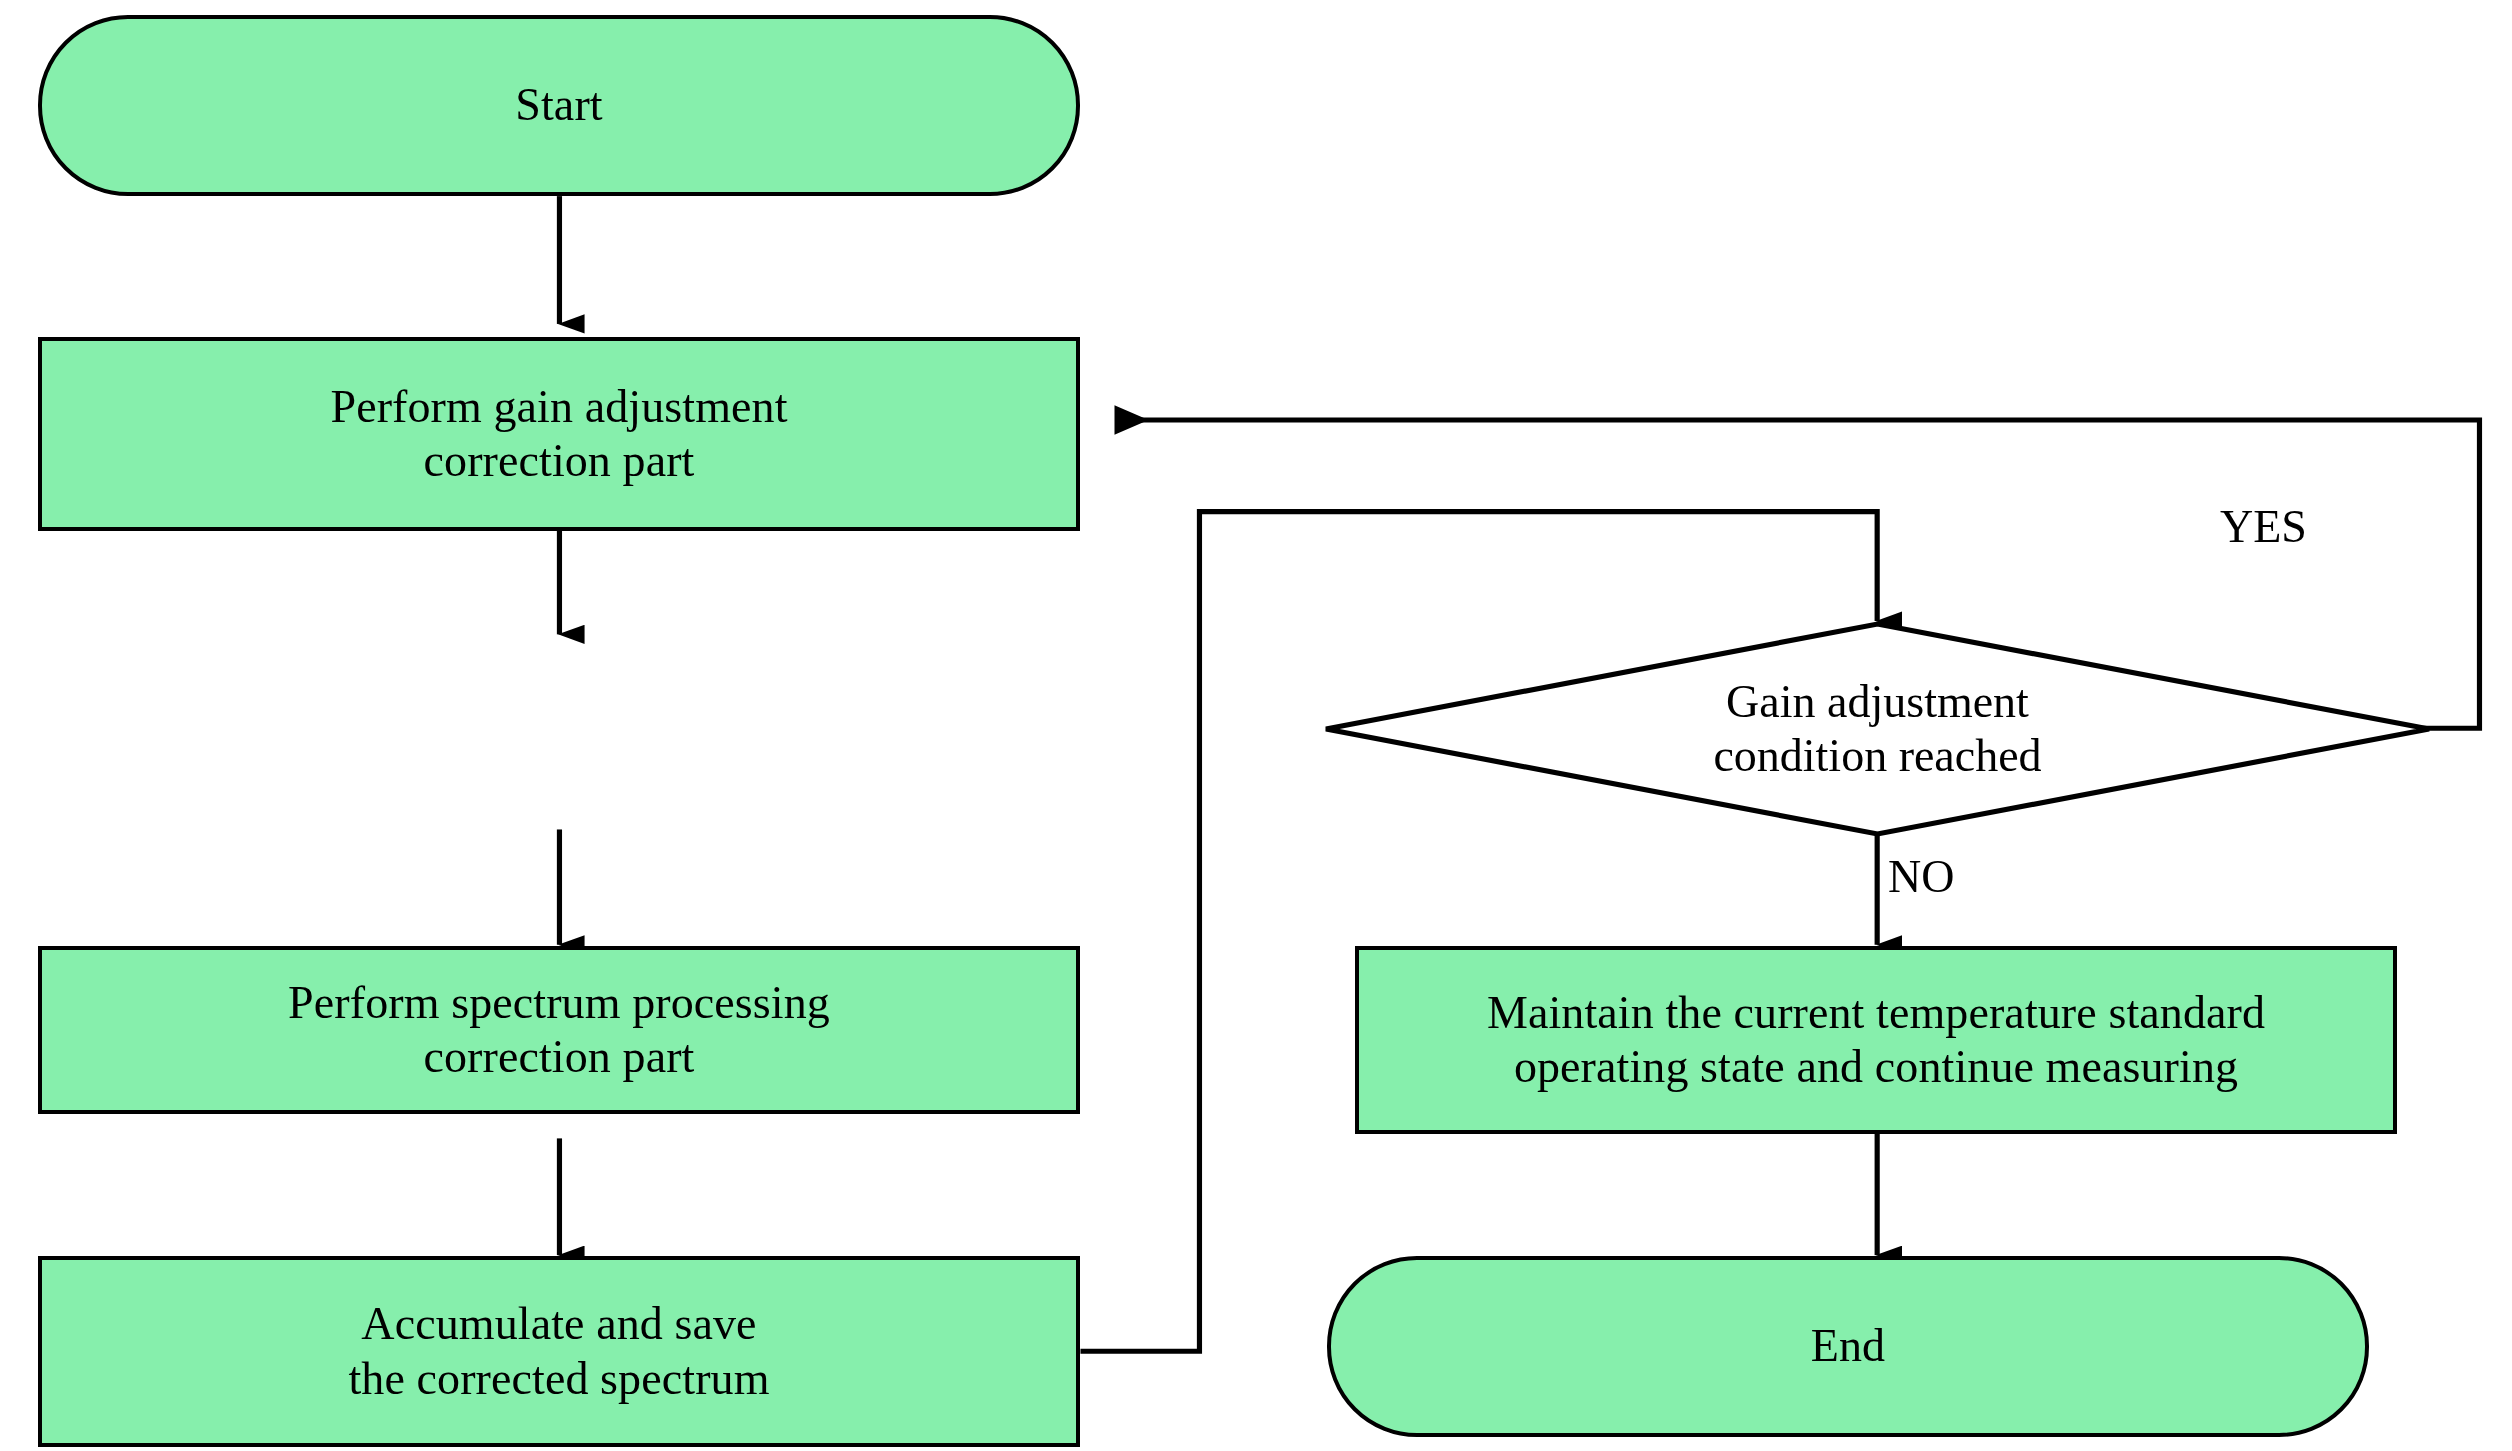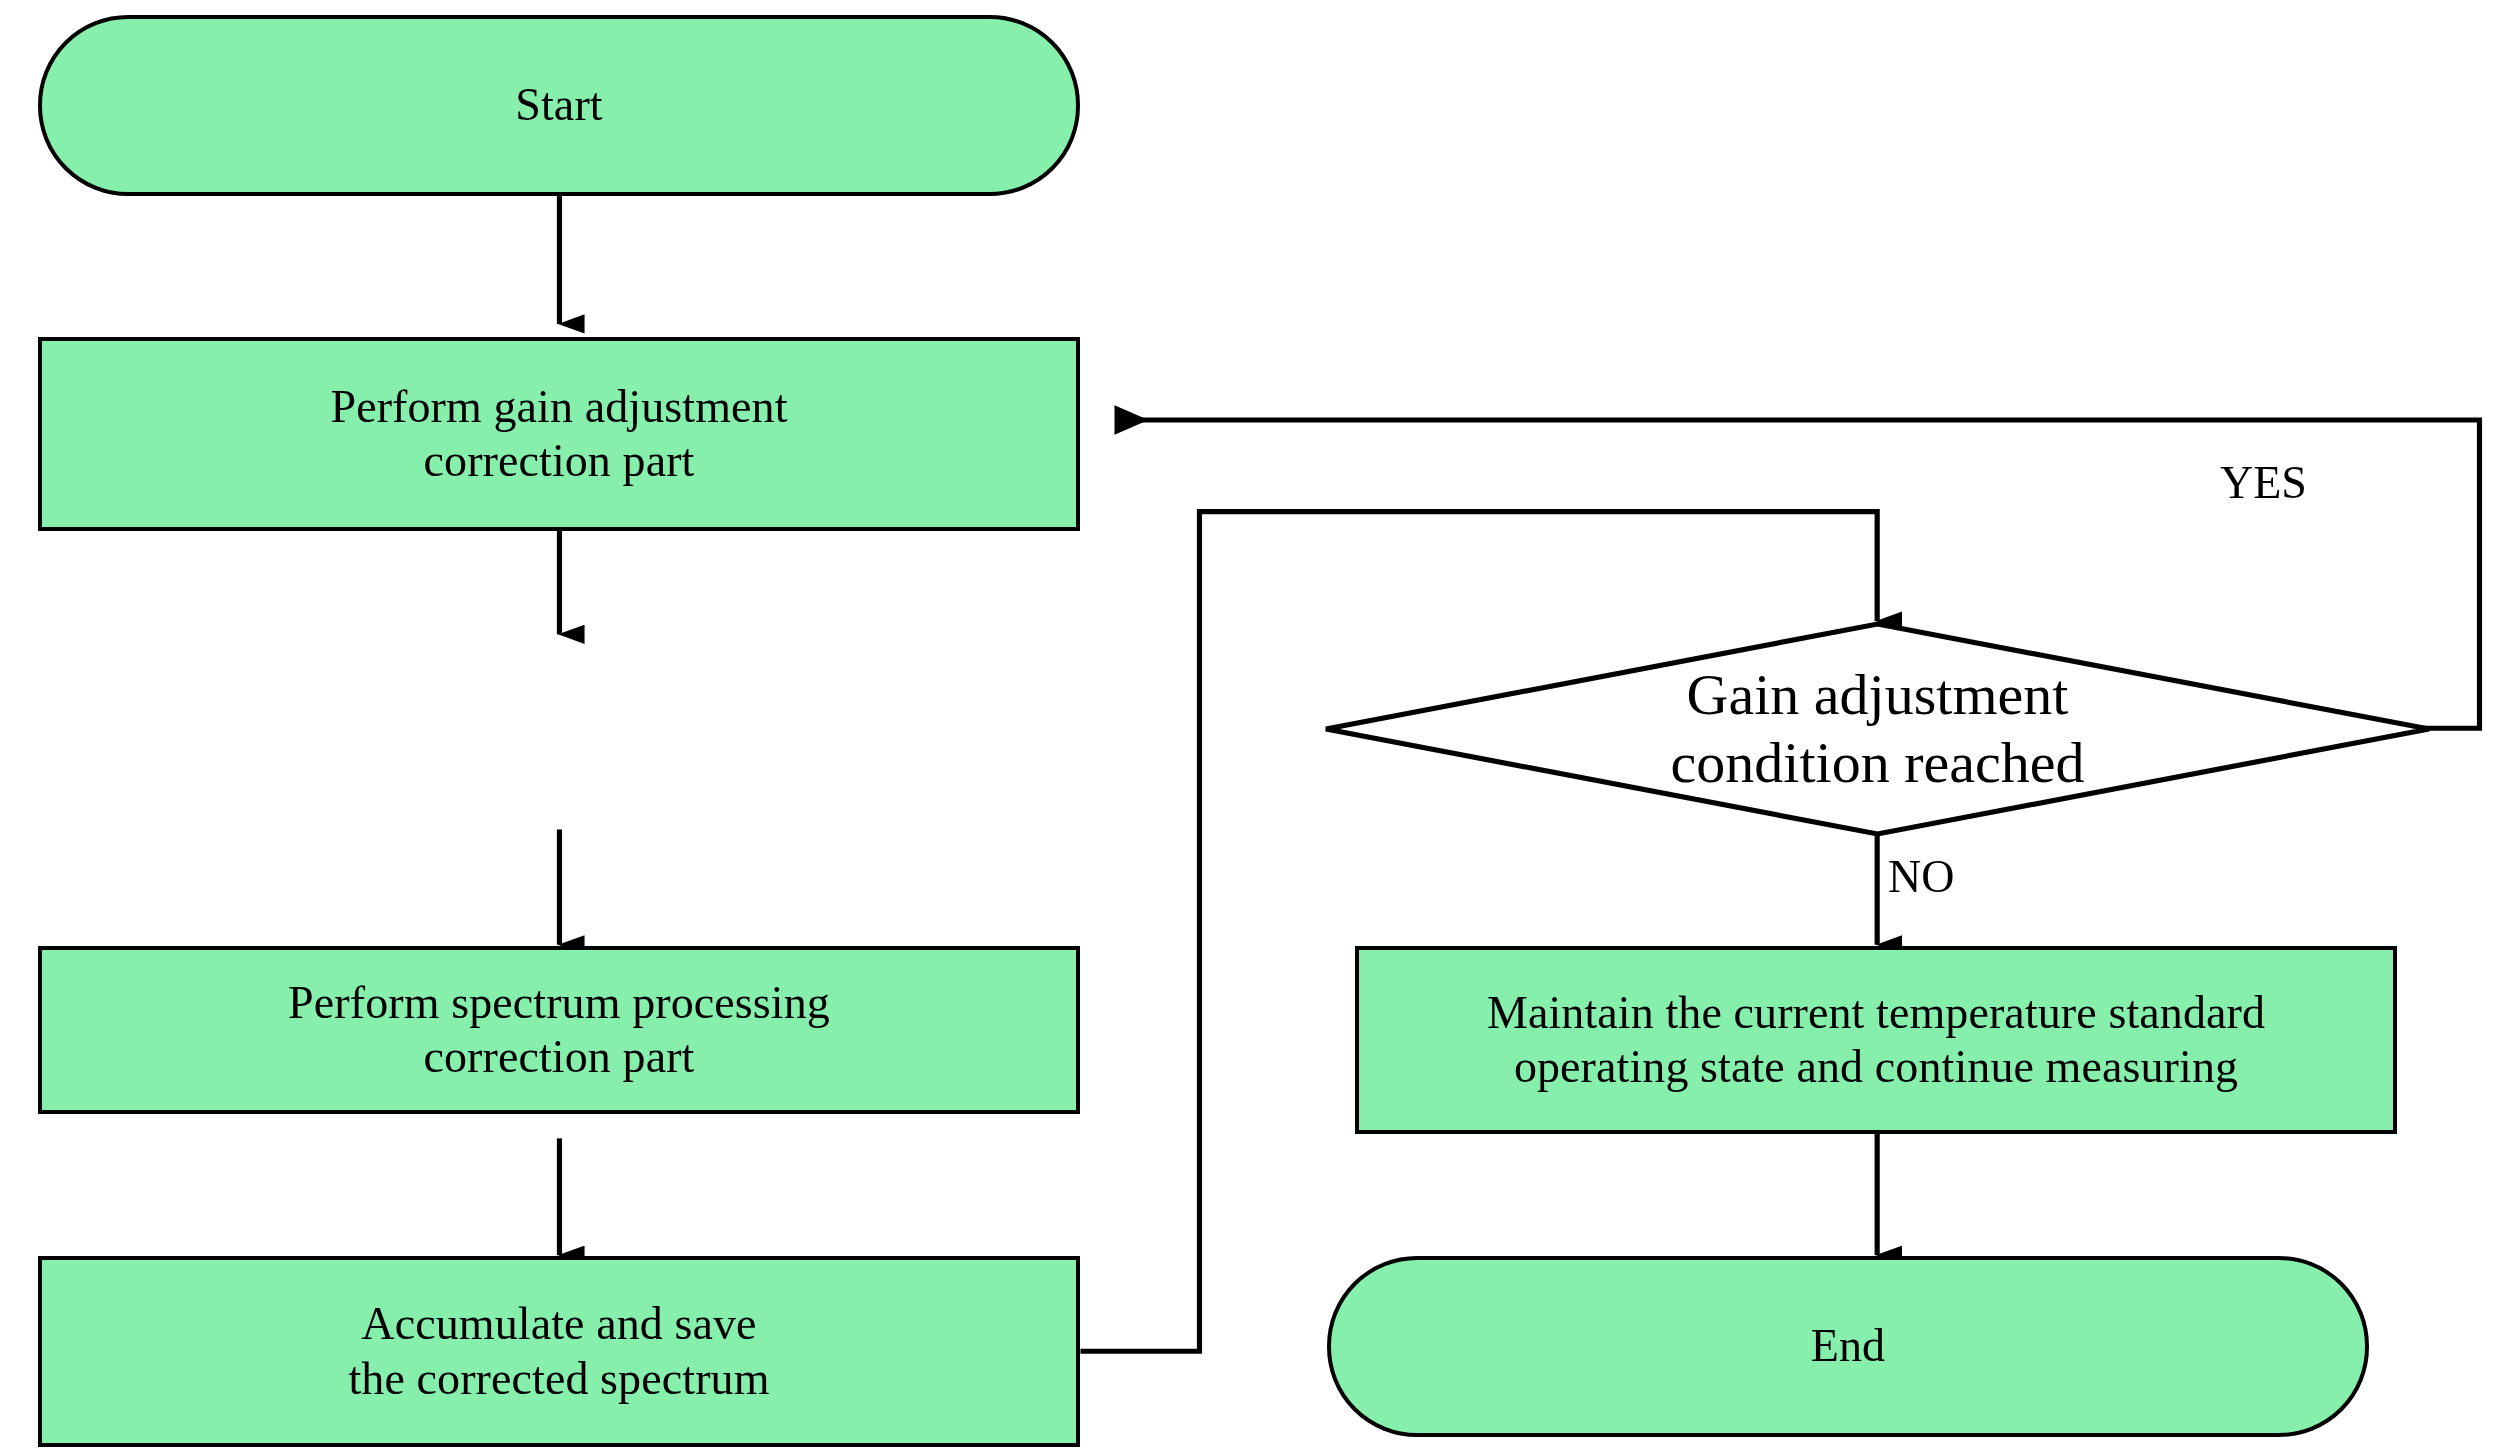--- a/index.html
+++ b/index.html
@@ -64,21 +64,21 @@
   .decision-text {
     position: absolute;
     left: 0;
     top: 0;
     width: 100%;
     height: 100%;
     display: flex;
     align-items: center;
     justify-content: center;
     text-align: center;
-    font-size: 58px;
+    font-size: 46px;
     line-height: 1.18;
     white-space: pre-line;
   }
   .edge-label {
     position: absolute;
     font-size: 46px;
     line-height: 1;
     z-index: 3;
     white-space: nowrap;
   }
@@ -161,18 +161,18 @@
 
   <div class="node process" style="left:1327px; top:946px; width:1042px; height:188px;margin-left:28px;">
     <span class="label">Maintain the current temperature standard
 operating state and continue measuring</span>
   </div>
 
   <div class="node terminator" style="left:1327px; top:1256px; width:1042px; height:181px;">
     <span class="label">End</span>
   </div>
 
-  <div class="edge-label" style="left:2220px; top:460px;">YES</div>
+  <div class="edge-label" style="left:2220px; top:504px;">YES</div>
 
   <div class="edge-label" style="left:1888px; top:854px;">NO</div>
 
 </div>
 
 
 </body></html>

